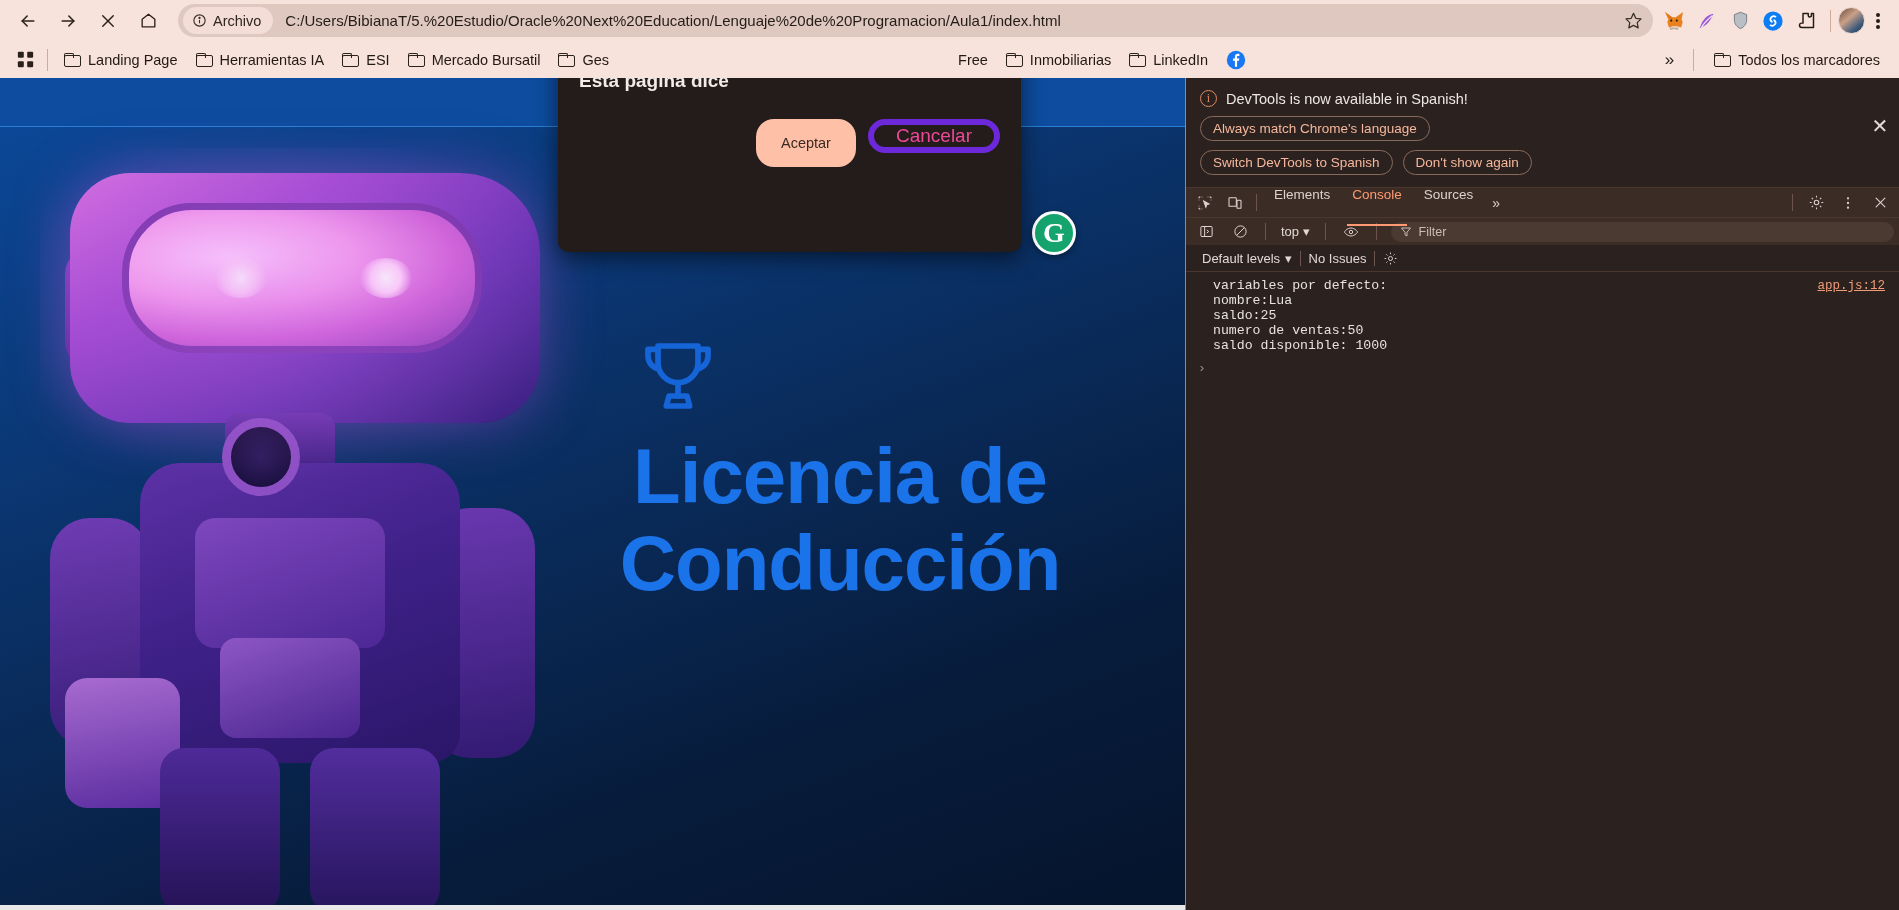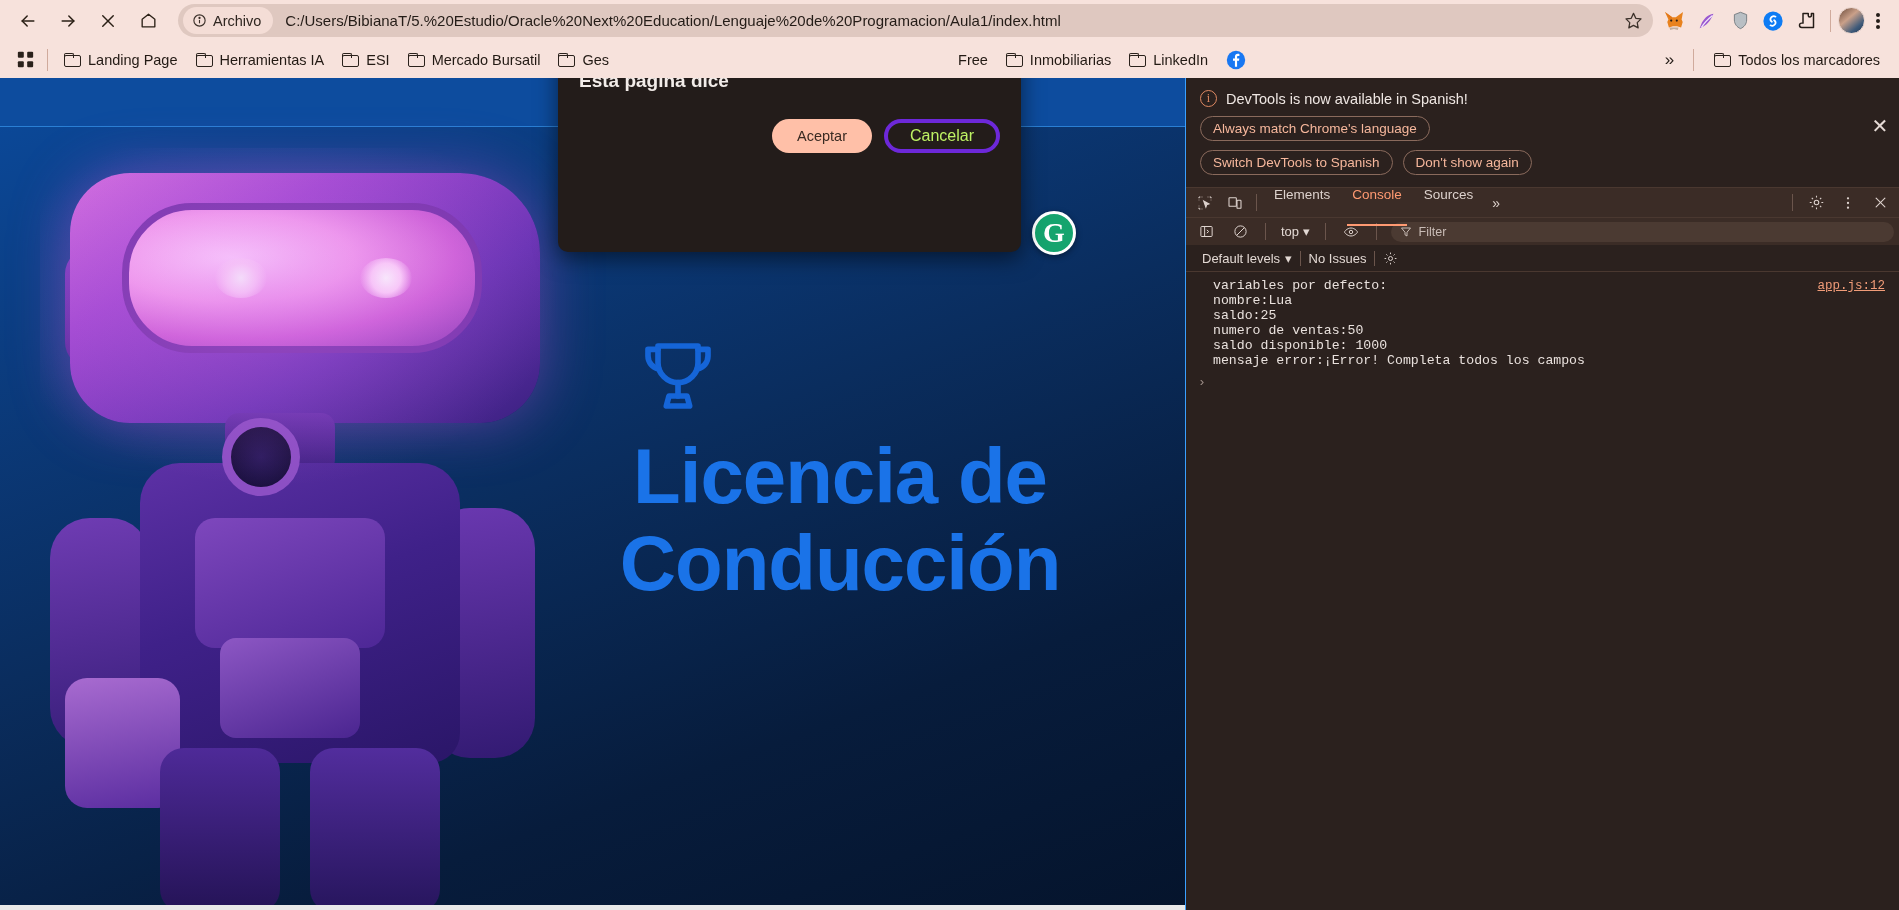--- a/index.html
+++ b/index.html
@@ -188,26 +188,26 @@
   .dlg-msg { color: #e8e1dd; font-size: 15px; margin-top: 16px; }
   .dlg-input {
     margin-top: 11px; width: 423px; height: 36px;
     background: #231c1a; border: 1.6px solid #f5b49a; border-radius: 7px;
     color: #efe6e1; font-size: 15px; padding: 0 10px; outline: none;
     font-family: "Liberation Sans", sans-serif;
   }
   .dlg-buttons { display: flex; justify-content: flex-end; gap: 12px; margin-top: 27px; }
   .btn-accept {
     background: #ffc0a8; color: #3a2a22; border: none; border-radius: 18px;
-    height: 34px; padding: 0 25px; font-size: 14.5px; font-family: "Liberation Sans", sans-serif;
+    height: 48px; padding: 0 25px; font-size: 14.5px; font-family: "Liberation Sans", sans-serif;
     cursor: pointer;
   }
   .btn-cancel {
-    background: transparent; color: #bef264; border: 4px solid #6d28d9; border-radius: 18px;
-    height: 34px; padding: 0 22px; font-size: 16px; font-family: "Liberation Sans", sans-serif;
+    background: transparent; color: #ec4899; border: 6px solid #6d28d9; border-radius: 18px;
+    height: 34px; padding: 0 22px; font-size: 19px; font-family: "Liberation Sans", sans-serif;
     cursor: pointer;
   }
 
   
   .devtools {
     position: absolute; top: 78px; left: 1186px; width: 713px; height: 832px;
     background: #2b211e; color: #e8e0dc; display: flex; flex-direction: column;
   }
   .dt-banner { position: relative; padding: 12px 14px 12px 14px; }
   .dt-banner-row { display: flex; align-items: center; gap: 9px; font-size: 14.5px; color: #efe7e3; }
@@ -603,21 +603,20 @@
       </div>
     </div>
 
     <div class="console">
       <div class="log-entry">
         <div class="log-line">variables por defecto:</div>
         <div class="log-line">nombre:Lua</div>
         <div class="log-line">saldo:25</div>
         <div class="log-line">numero de ventas:50</div>
         <div class="log-line">saldo disponible: 1000</div>
-        <div class="log-line">mensaje error:¡Error! Completa todos los campos</div>
         <div class="log-src">app.js:12</div>
       </div>
       <div class="prompt-row">
         <span>›</span>
       </div>
     </div>
   </div>
 </div>
 
 </body></html>

